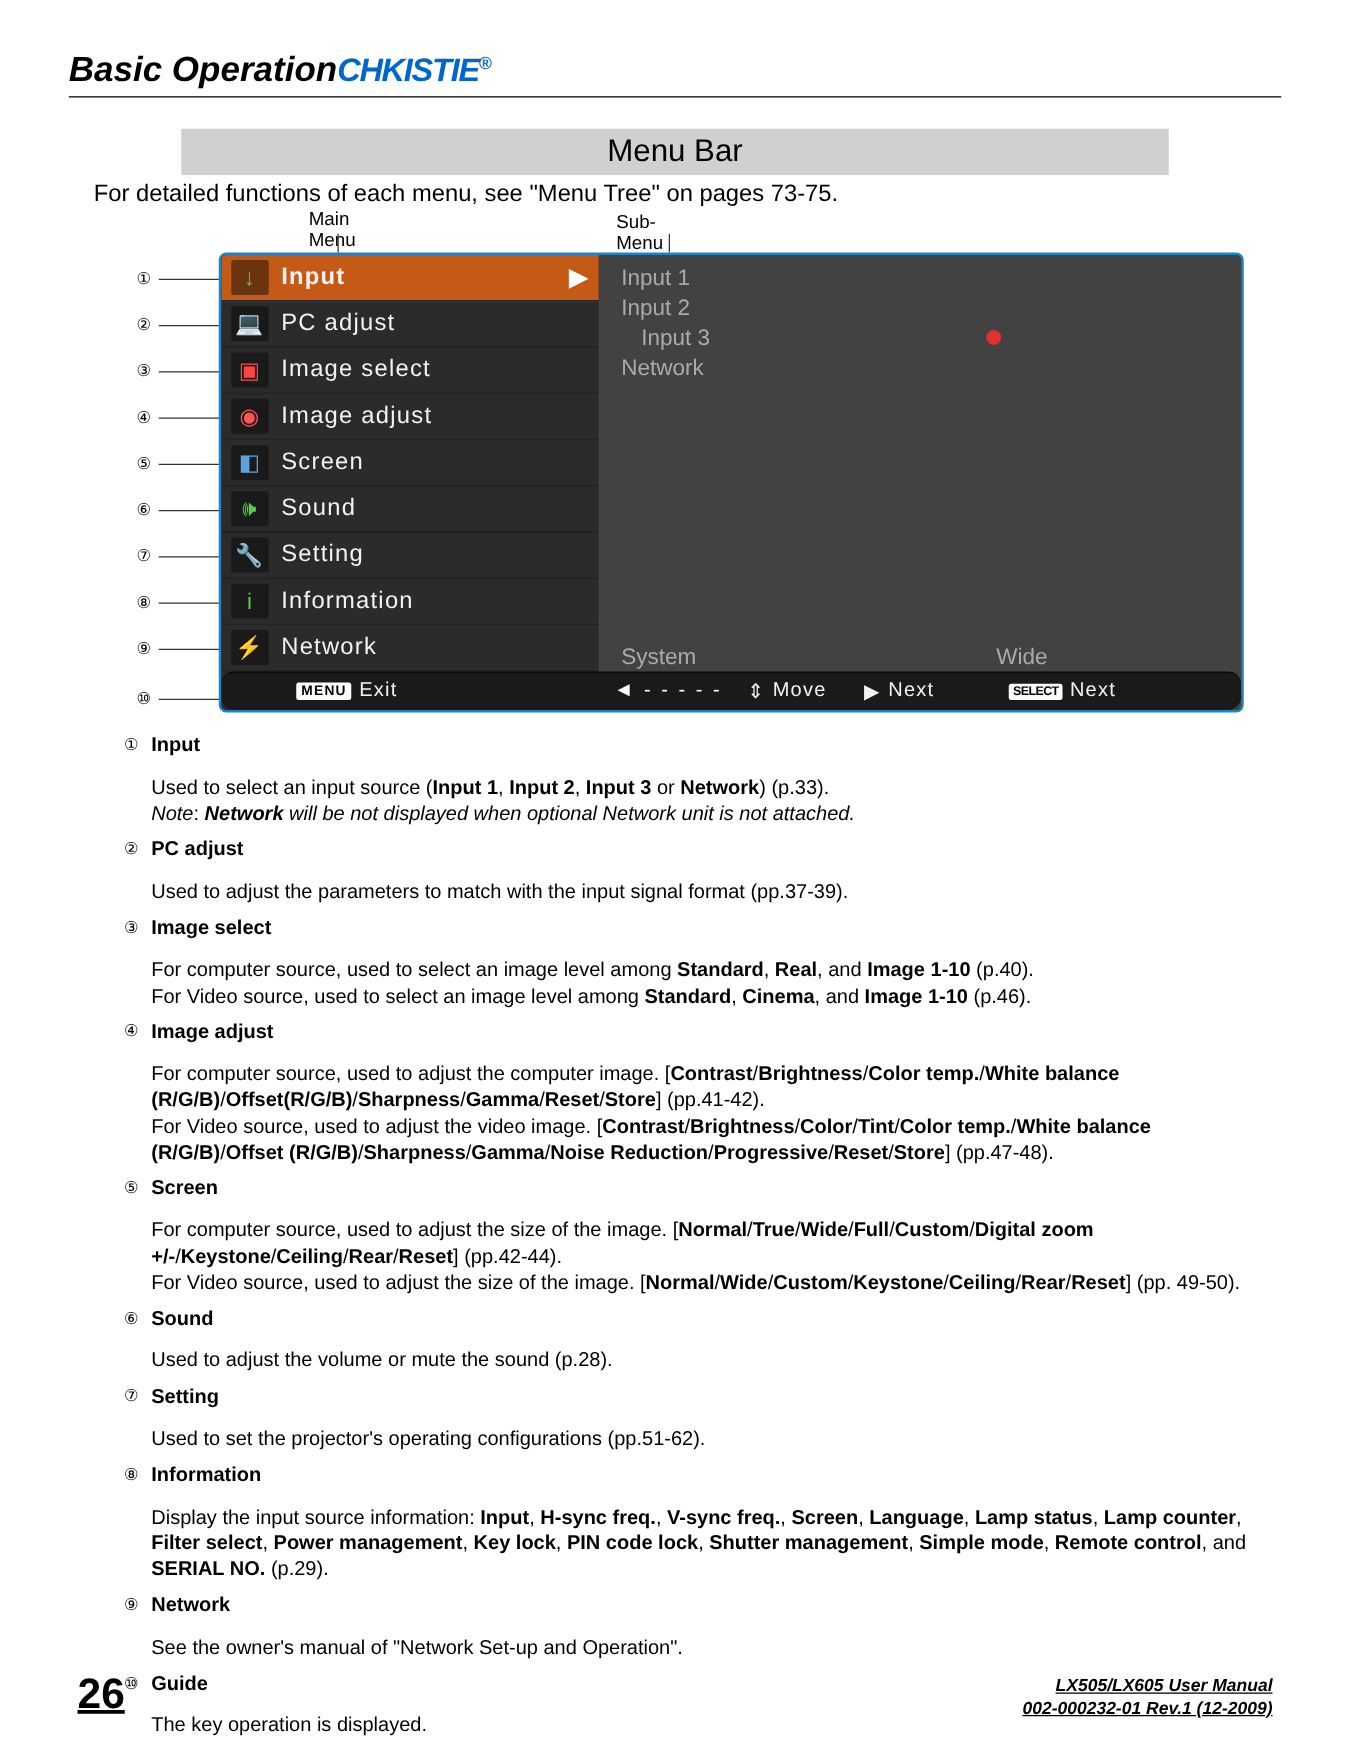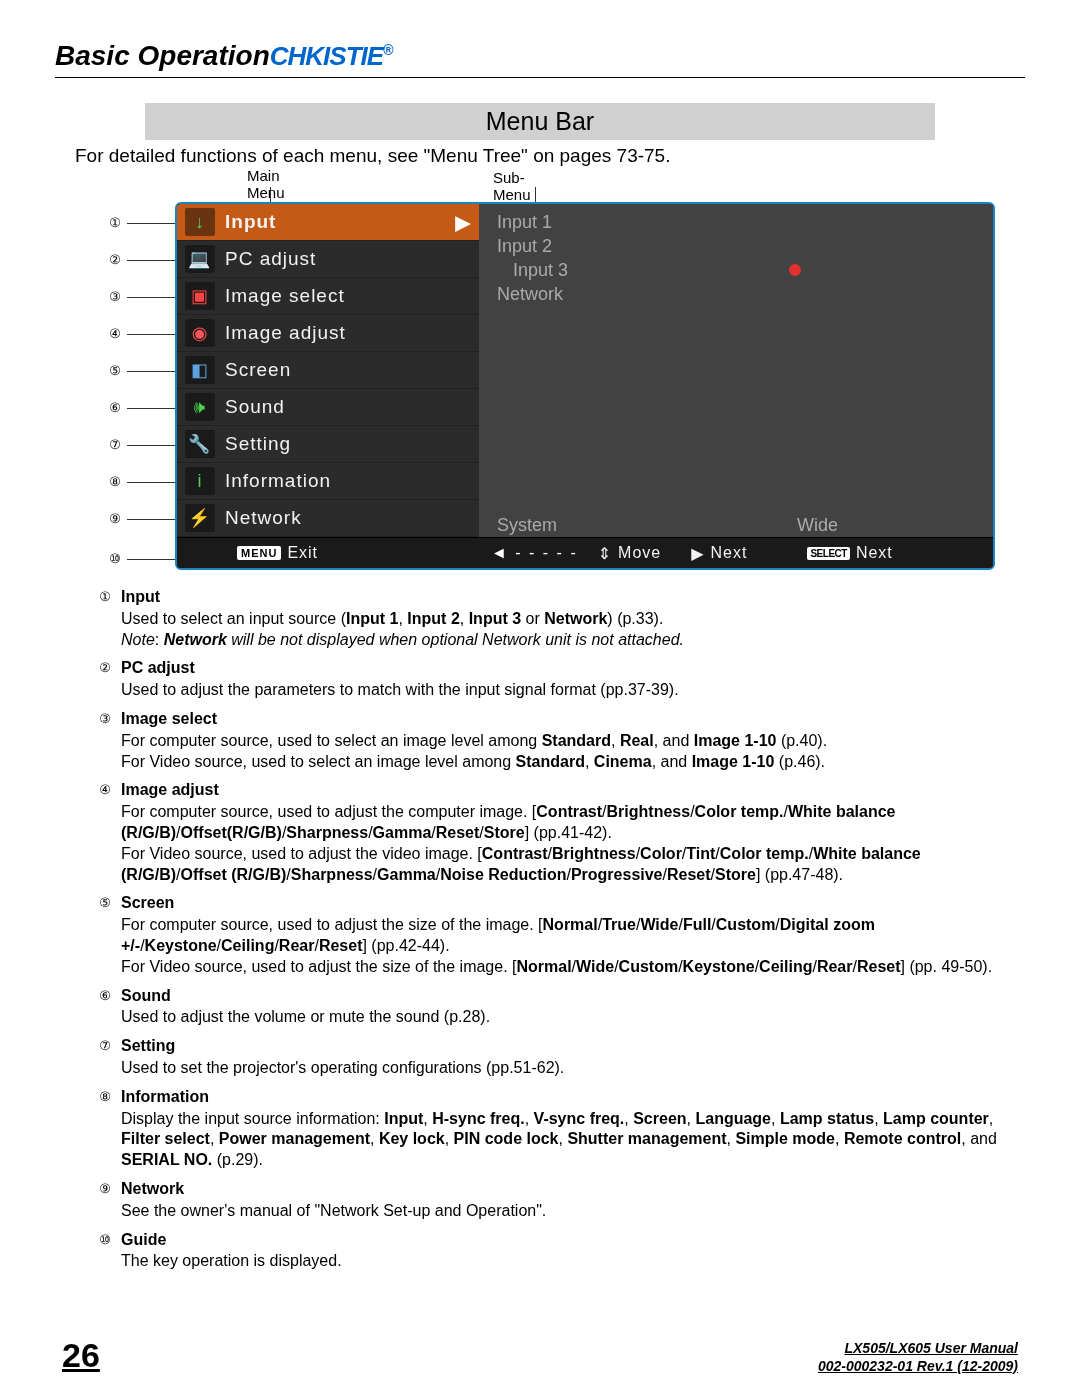--- a/index.html
+++ b/index.html
@@ -169,20 +169,21 @@
   .osd-guide {
     position: absolute;
     bottom: 0; left: 0; right: 0;
     height: 31px;
     background: #1a1a1a;
     display: flex;
     align-items: center;
     border-top: 1px solid #000;
     font-size: 16px;
     letter-spacing: 1px;
+    border-radius: 11px;
   }
   .osd-guide .g-left {
     width: 302px;
     display: flex;
     align-items: center;
     padding-left: 60px;
     gap: 6px;
   }
   .osd-guide .g-right {
     flex: 1;
@@ -216,21 +217,21 @@
     display: flex;
     margin: 6px 0 8px 40px;
   }
   .desc-item .num {
     width: 26px;
     flex-shrink: 0;
     font-size: 15px;
   }
   .desc-item .content { flex: 1; }
   .desc-item .content .title { font-weight: bold; }
-  .desc-item .content p { margin-top: 1px; }
+  .desc-item .content p { margin-top: 13px; }
 
   .footer {
     position: absolute;
     bottom: 22px;
     left: 62px;
     right: 62px;
     display: flex;
     align-items: flex-end;
     justify-content: space-between;
     text-decoration: underline;

